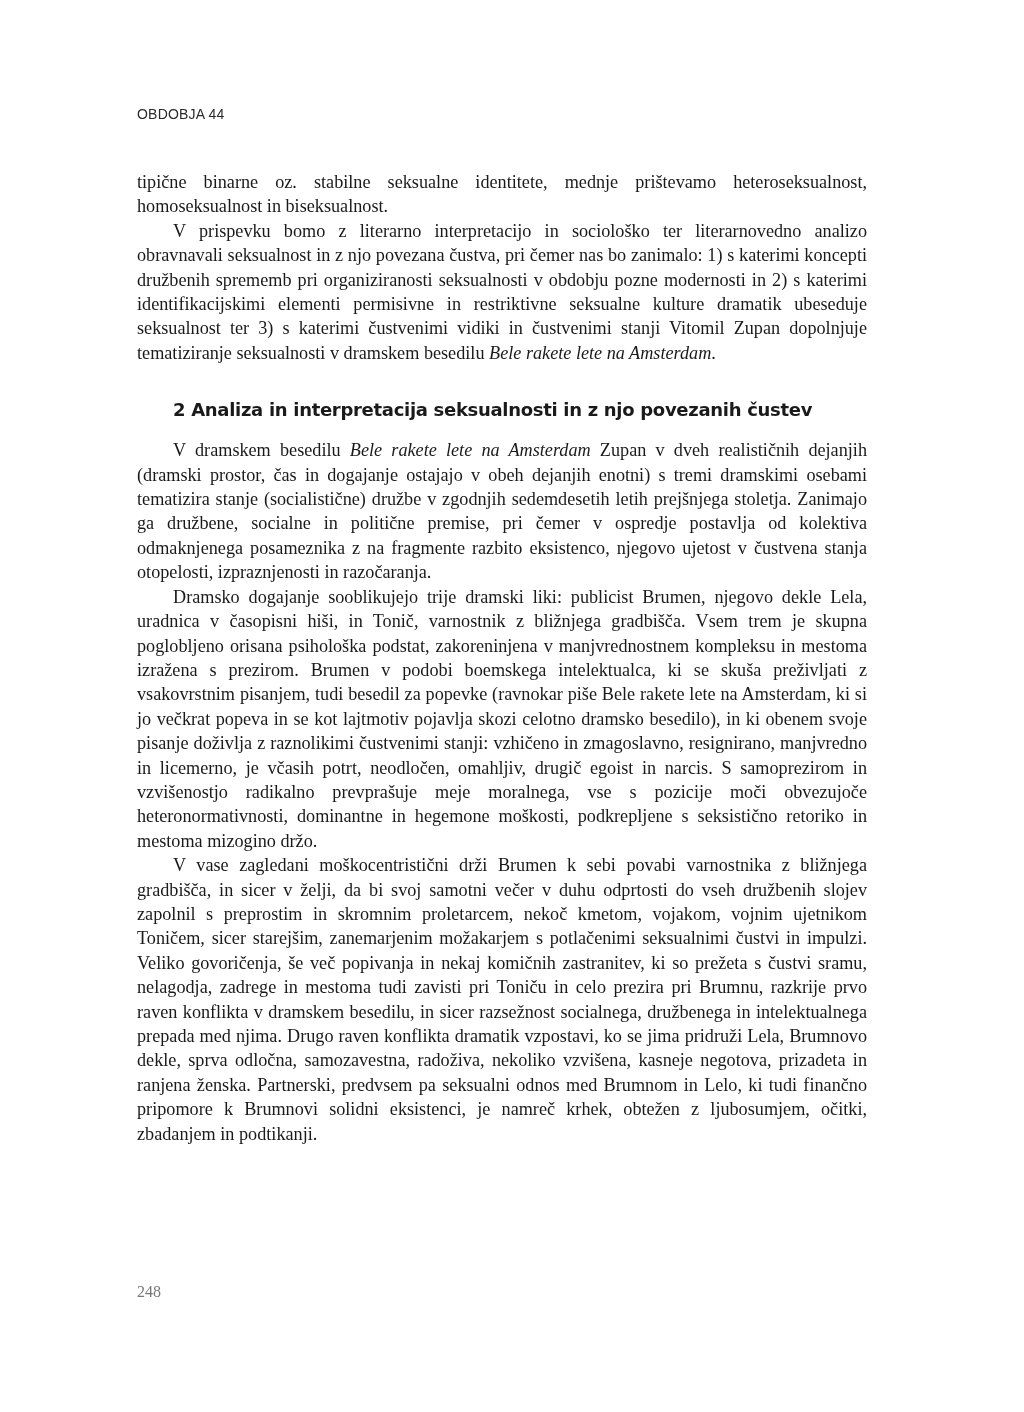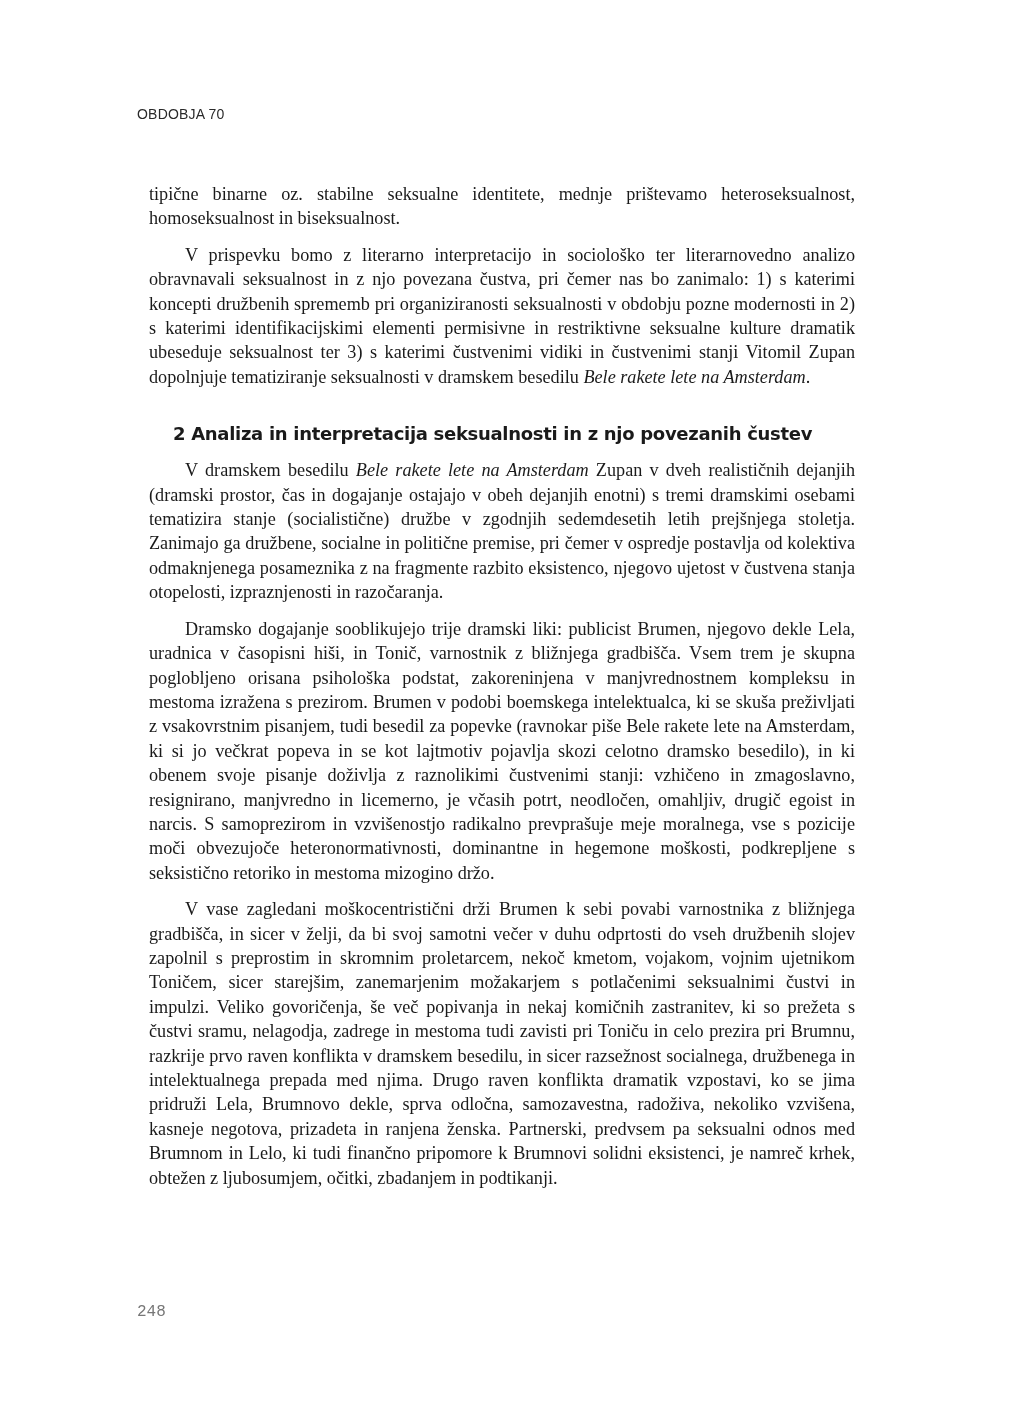--- a/index.html
+++ b/index.html
@@ -28,50 +28,49 @@
       left: 137px;
       top: 170px;
       width: 730px;
       font-family: "Liberation Serif", "DejaVu Serif", serif;
       font-size: 18.2px;
       line-height: 24.4px;
       text-align: justify;
       hyphens: manual;
     }
     .text-block p {
-      margin: 12px;
+      margin: 0;
     }
     .text-block p.indent {
       text-indent: 36px;
     }
     .section-heading {
       font-family: "DejaVu Sans", "Liberation Sans", sans-serif;
       font-weight: bold;
       font-size: 18px;
       line-height: 24px;
-      margin: 33px 0 0 0;
+      margin: 33px 0 16px 0;
       padding-left: 36px;
       letter-spacing: -0.3px;
     }
     em {
     }
     .page-number {
       position: absolute;
       left: 137px;
       top: 1283px;
-      font-family: Liberation Mono, monospace;
+      font-family: Liberation Serif, serif;
       font-size: 16px;
       color: #777777;
-      margin-top: 20px;
     }
   </style>
 </head>
 <body>
 
-<div class="running-header">OBDOBJA 70</div>
+<div class="running-header">OBDOBJA 44</div>
 
 <div class="text-block">
   <p>tipične binarne oz. stabilne seksualne identitete, mednje prištevamo heteroseksualnost, homoseksualnost in biseksualnost.</p>
   <p class="indent"><span>V prispevku bomo z literarno interpretacijo in sociološko ter literarnovedno analizo obravnavali seksualnost in z njo povezana čustva, pri čemer nas bo zanimalo: 1) s katerimi koncepti družbenih sprememb pri organiziranosti seksualnosti v obdobju pozne modernosti in 2) s katerimi identifikacijskimi elementi permisivne in restriktivne seksualne kulture dramatik ubeseduje seksualnost ter 3) s katerimi čustvenimi vidiki in čustvenimi stanji Vitomil Zupan dopolnjuje tematiziranje seksualnosti v dramskem besedilu </span><em>Bele rakete lete na Amsterdam</em><span>.</span></p>
 
   <h2 class="section-heading">2 Analiza in interpretacija seksualnosti in z njo povezanih čustev</h2>
 
   <p class="indent"><span>V dramskem besedilu </span><em>Bele rakete lete na Amsterdam</em><span> Zupan v dveh realističnih dejanjih (dramski prostor, čas in dogajanje ostajajo v obeh dejanjih enotni) s tremi dramskimi osebami tematizira stanje (socialistične) družbe v zgodnjih sedemdesetih letih prejšnjega stoletja. Zanimajo ga družbene, socialne in politične premise, pri čemer v ospredje postavlja od kolektiva odmaknjenega posameznika z na fragmente razbito eksistenco, njegovo ujetost v čustvena stanja otopelosti, izpraznjenosti in razočaranja.</span></p>
   <p class="indent">Dramsko dogajanje sooblikujejo trije dramski liki: publicist Brumen, njegovo dekle Lela, uradnica v časopisni hiši, in Tonič, varnostnik z bližnjega gradbišča. Vsem trem je skupna poglobljeno orisana psihološka podstat, zakoreninjena v manjvrednostnem kompleksu in mestoma izražena s prezirom. Brumen v podobi boemskega intelektualca, ki se skuša preživljati z vsakovrstnim pisanjem, tudi besedil za popevke (ravnokar piše Bele rakete lete na Amsterdam, ki si jo večkrat popeva in se kot lajtmotiv pojavlja skozi celotno dramsko besedilo), in ki obenem svoje pisanje doživlja z raznolikimi čustvenimi stanji: vzhičeno in zmagoslavno, resignirano, manjvredno in licemerno, je včasih potrt, neodločen, omahljiv, drugič egoist in narcis. S samoprezirom in vzvišenostjo radikalno prevprašuje meje moralnega, vse s pozicije moči obvezujoče heteronormativnosti, dominantne in hegemone moškosti, podkrepljene s seksistično retoriko in mestoma mizogino držo.</p>
   <p class="indent">V vase zagledani moškocentristični drži Brumen k sebi povabi varnostnika z bližnjega gradbišča, in sicer v želji, da bi svoj samotni večer v duhu odprtosti do vseh družbenih slojev zapolnil s preprostim in skromnim proletarcem, nekoč kmetom, vojakom, vojnim ujetnikom Toničem, sicer starejšim, zanemarjenim možakarjem s potlačenimi seksualnimi čustvi in impulzi. Veliko govoričenja, še več popivanja in nekaj komičnih zastranitev, ki so prežeta s čustvi sramu, nelagodja, zadrege in mestoma tudi zavisti pri Toniču in celo prezira pri Brumnu, razkrije prvo raven konflikta v dramskem besedilu, in sicer razsežnost socialnega, družbenega in intelektualnega prepada med njima. Drugo raven konflikta dramatik vzpostavi, ko se jima pridruži Lela, Brumnovo dekle, sprva odločna, samozavestna, radoživa, nekoliko vzvišena, kasneje negotova, prizadeta in ranjena ženska. Partnerski, predvsem pa seksualni odnos med Brumnom in Lelo, ki tudi finančno pripomore k Brumnovi solidni eksistenci, je namreč krhek, obtežen z ljubosumjem, očitki, zbadanjem in podtikanji.</p>

